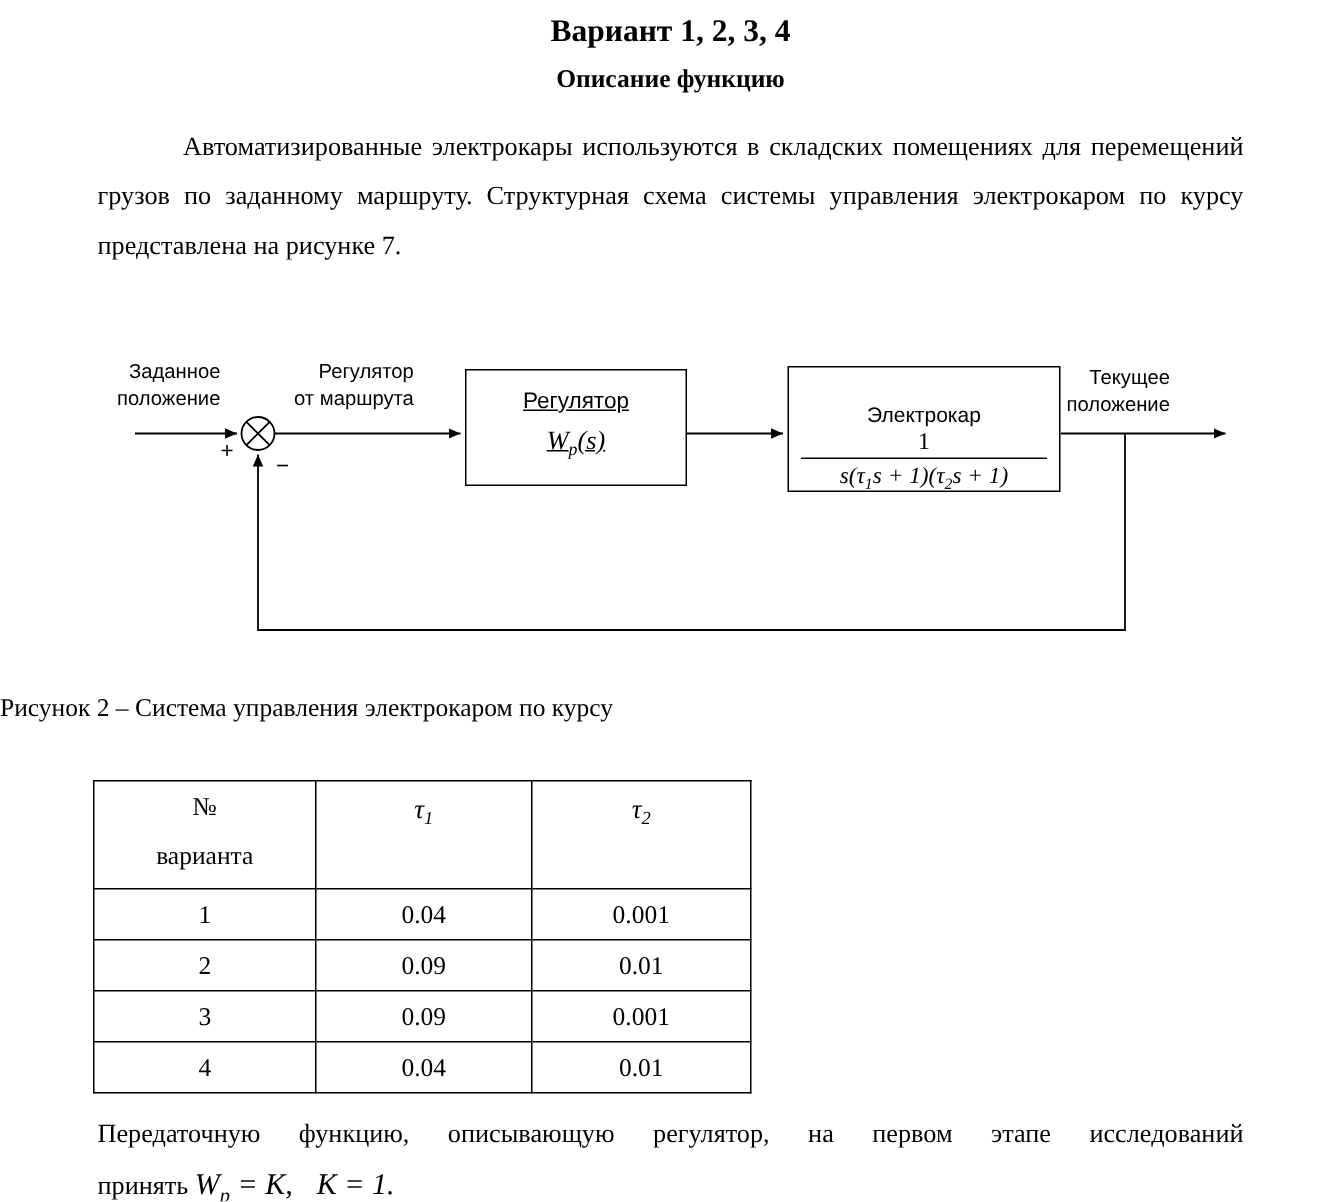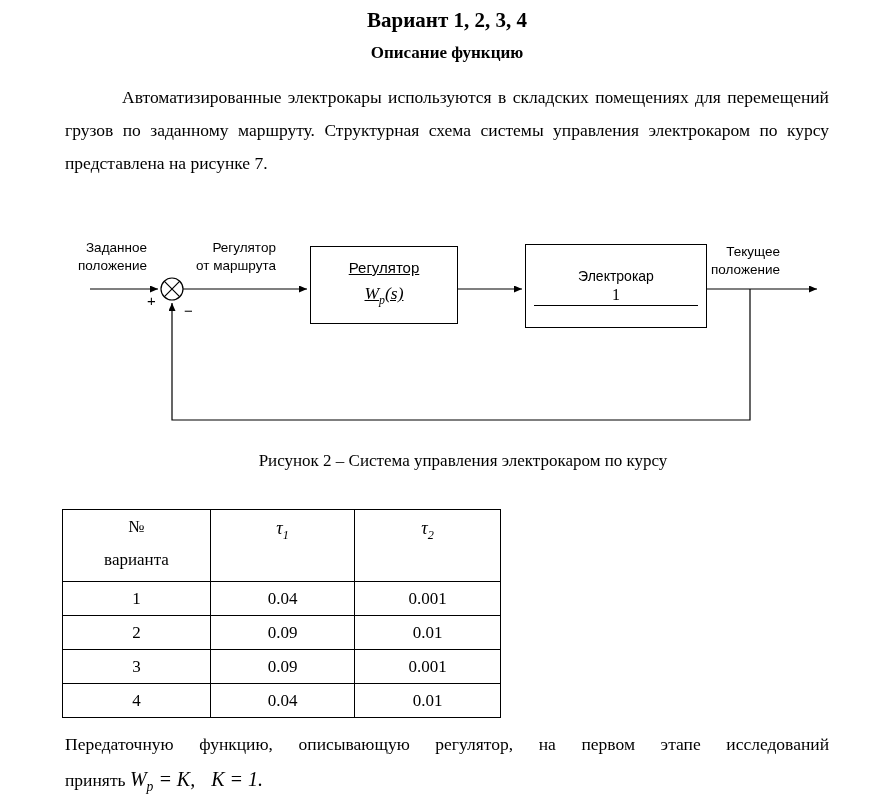--- a/index.html
+++ b/index.html
@@ -24,21 +24,21 @@
 .box-reg .btitle { margin-top: 12px; }
 .bformula { margin-top: 7px; font-family: "Liberation Serif", serif; font-size: 17.5px; }
 .box-plant .btitle { margin-top: 23px; font-size: 14px; }
 .frac { width: 91%; margin: 1px auto 0; font-family: "Liberation Serif", serif; }
 .frac .num { font-size: 16px; line-height: 19px; border-bottom: 1.2px solid #000; padding-bottom: 1px; }
 .frac .den { font-size: 15.5px; line-height: 20px; font-style: italic; padding-top: 2px; }
 
 .it { font-style: italic; }
 sub { font-size: 68%; line-height: 0; }
 
-.caption { margin-top: 15px; text-align: center; font-size: 17px; padding-left: 32px; }
+.caption { margin-top: 26px; font-size: 17px; }
 
 .vtable { margin: 38px 0 0 62px; border-collapse: collapse; }
 .vtable th, .vtable td { border: 1.2px solid #000; text-align: center; font-weight: normal; padding: 0; font-size: 17px; }
 .vtable th { height: 72px; vertical-align: top; }
 .vtable .hline { line-height: 33px; display: block; }
 .vtable .tau-th { padding-top: 8px; font-size: 18px; }
 .vtable td { height: 33px; line-height: 33px; }
 
 .footer-p  { margin: 13px 65px 0; font-size: 17.5px; line-height: 26px; text-align: justify; text-align-last: justify; }
 .footer-p2 { margin: 8px 65px 0; font-size: 17.5px; line-height: 28px; }
@@ -92,20 +92,21 @@
 
     <div class="dbox box-reg">
       <div class="btitle">Регулятор</div>
       <div class="bformula"><span class="it">W</span><sub class="it">p</sub><span class="it">(s)</span></div>
     </div>
 
     <div class="dbox box-plant">
       <div class="btitle">Электрокар</div>
       <div class="frac">
         <div class="num">1</div>
+        <div class="den"><span>s(τ</span><sub>1</sub><span>s + 1)(τ</span><sub>2</sub><span>s + 1)</span></div>
       </div>
     </div>
   </div>
 
   <div class="caption">Рисунок 2 – Система управления электрокаром по курсу</div>
 
   <table class="vtable">
     <colgroup>
       <col style="width:148px">
       <col style="width:144px">

